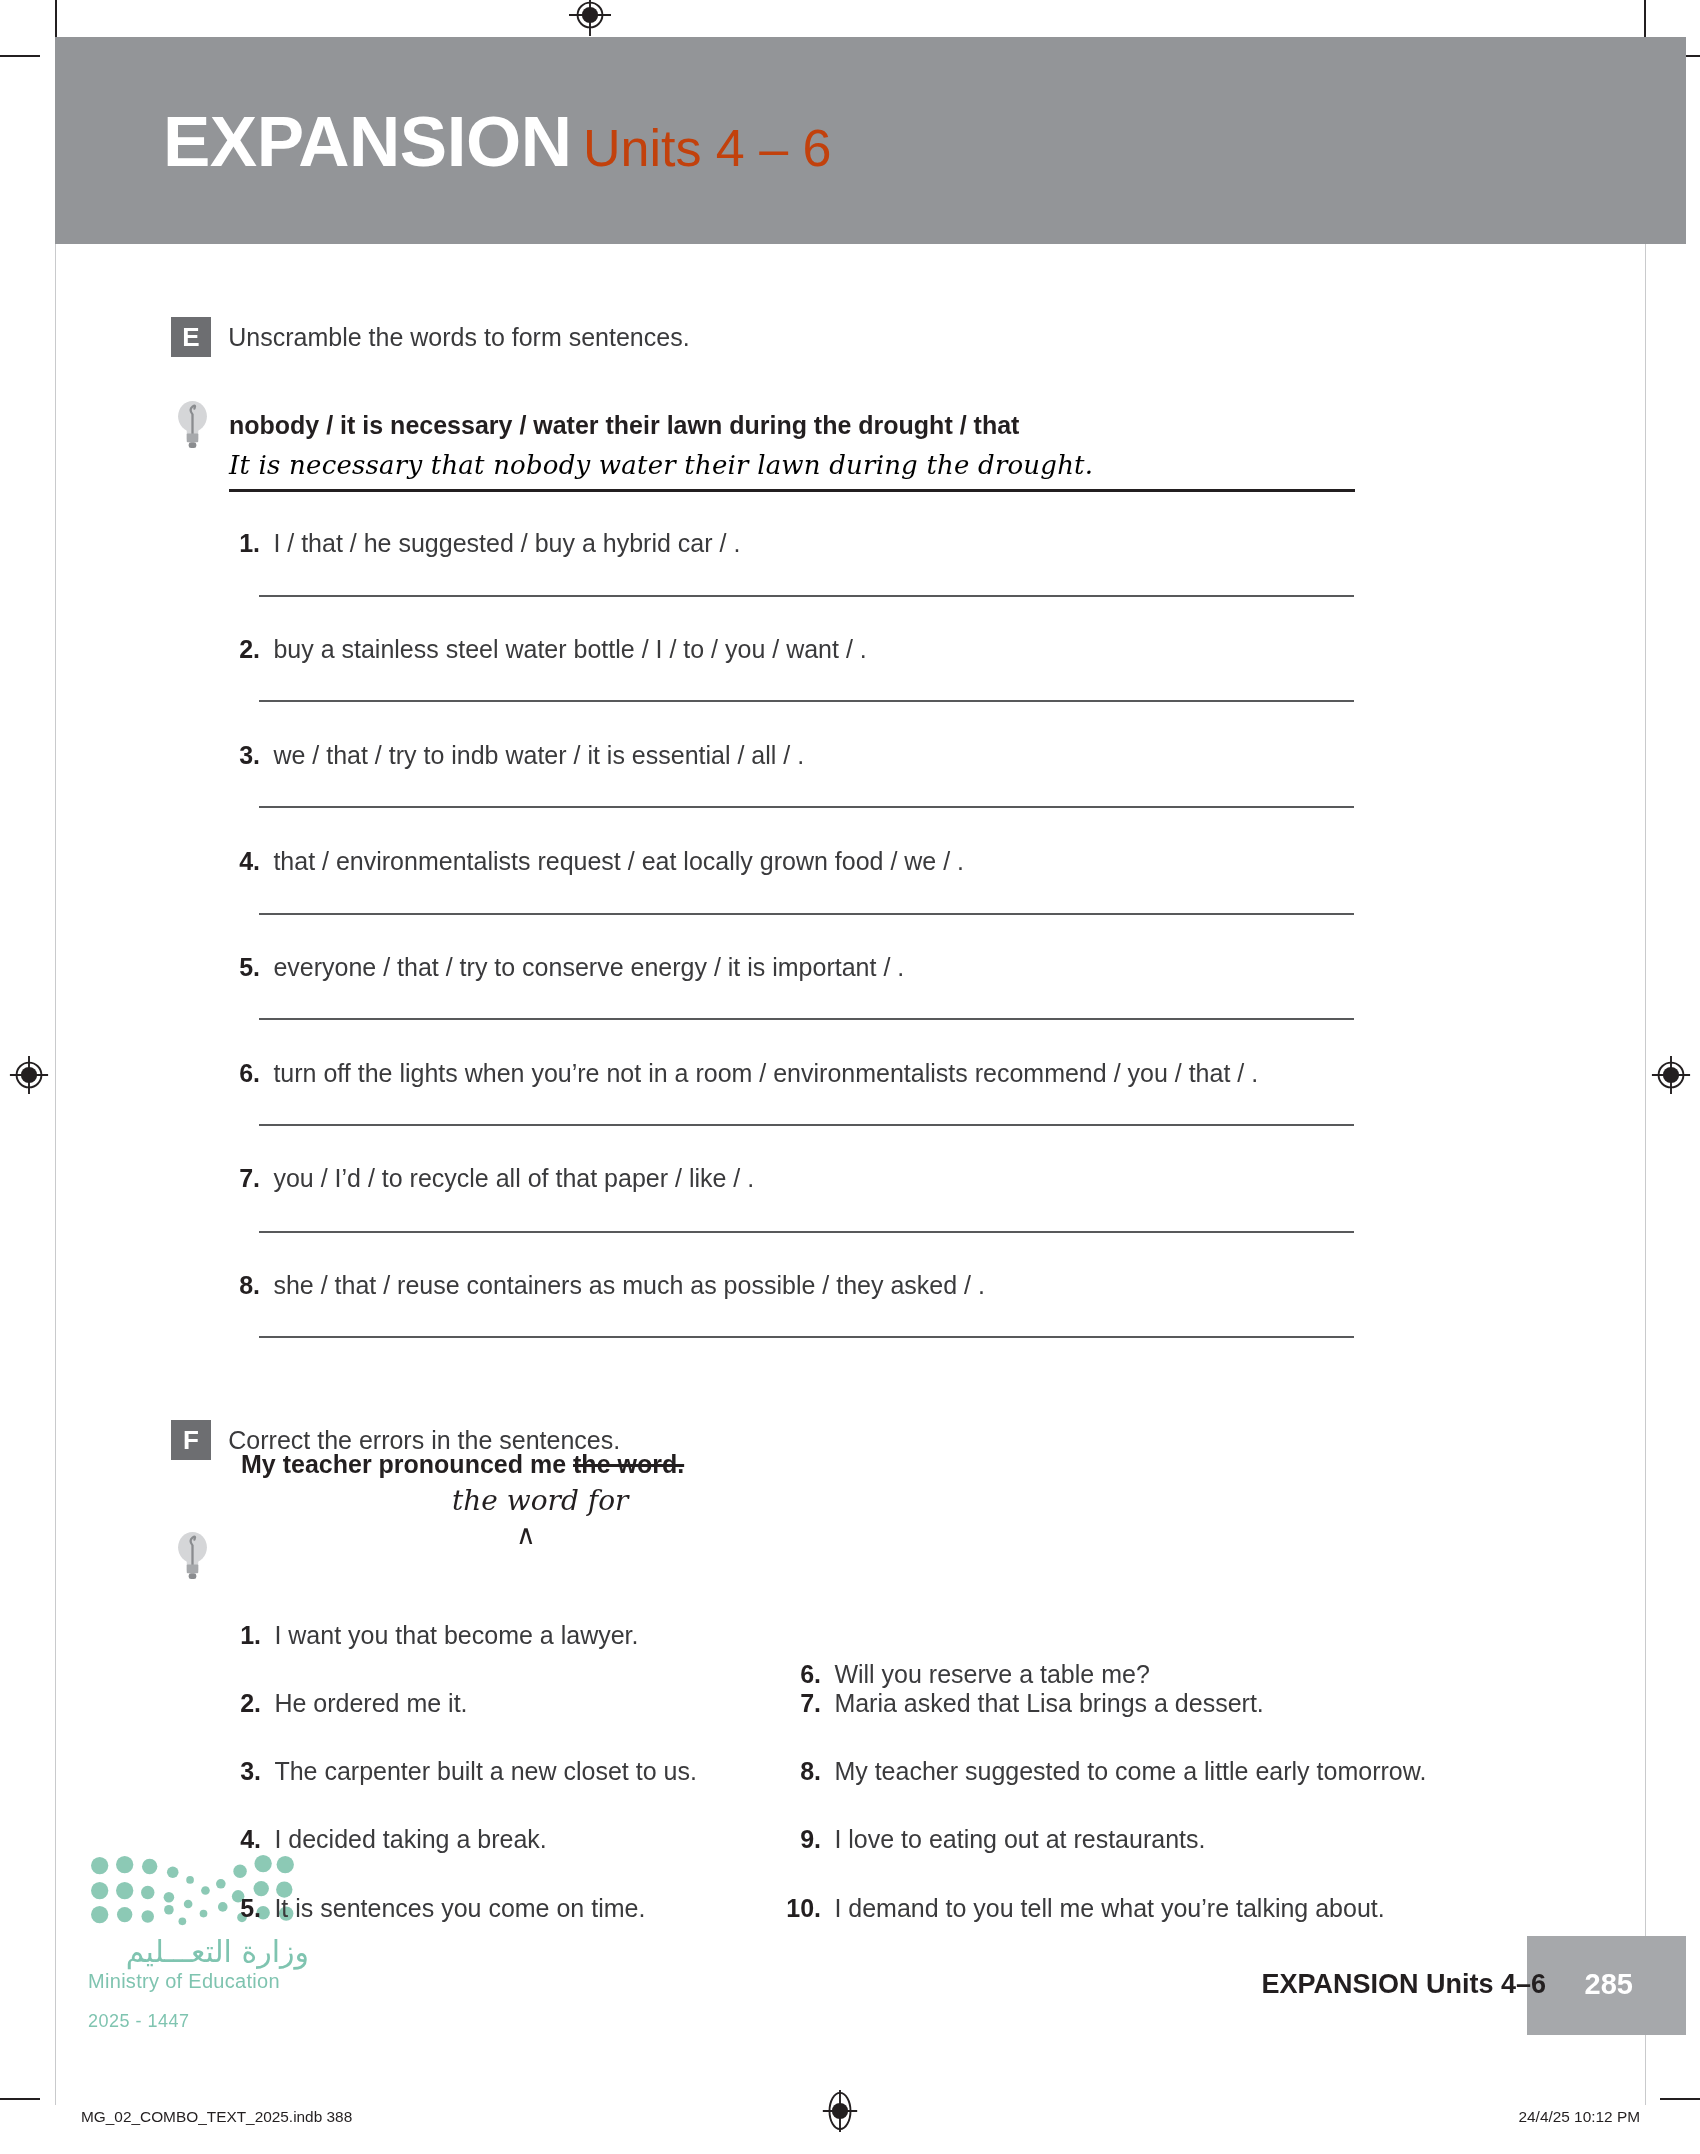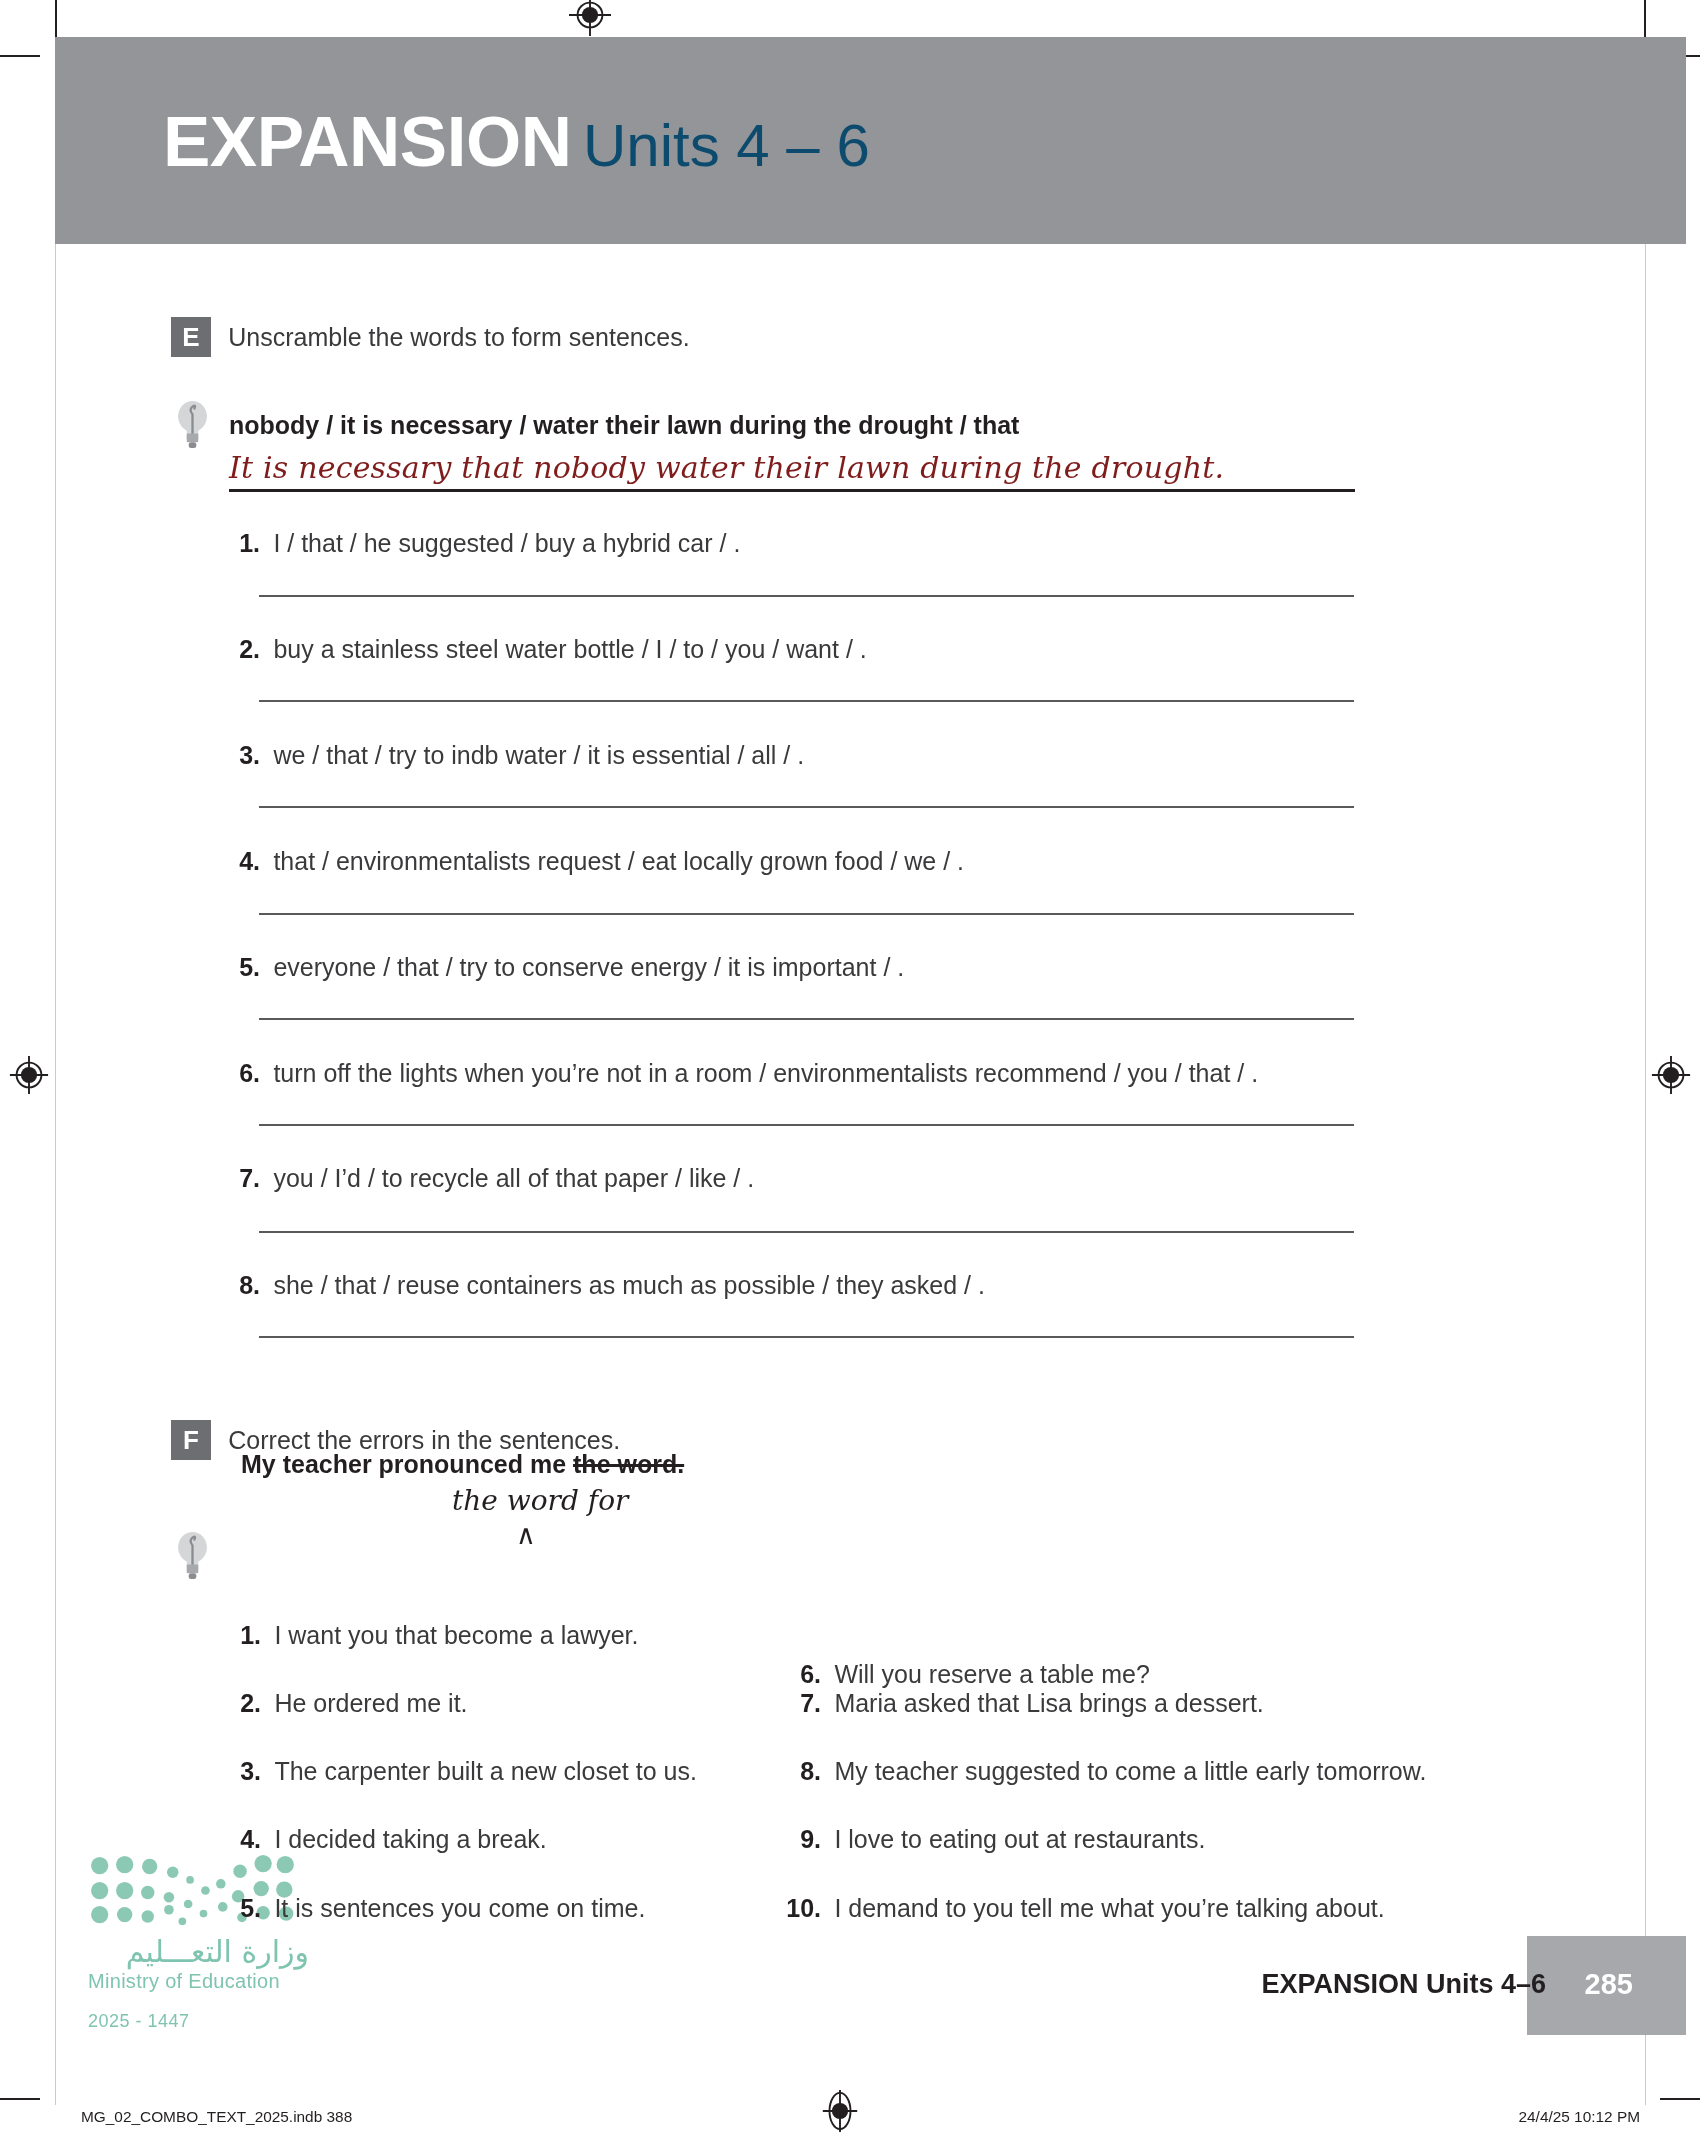--- a/index.html
+++ b/index.html
@@ -42,23 +42,23 @@
     white-space: nowrap;
     line-height: 1;
   }
   .header-title .h-main {
     font-size: 71px;
     font-weight: 700;
     color: #ffffff;
     letter-spacing: -0.5px;
   }
   .header-title .h-sub {
-    font-size: 60px;
+    font-size: 52px;
     font-weight: 400;
-    color: #0c4a6e;
+    color: #c2410c;
     letter-spacing: 0px;
     margin-left: 11.5px;
     text-align: center;
   }
 
   .exercise { position: absolute; left: 0; width: 1700px; }
 
   .ex-head {
     position: absolute;
     display: flex;
@@ -91,22 +91,22 @@
     position: absolute;
     font-size: 25px;
     font-weight: 700;
     color: #231f20;
     white-space: nowrap;
   }
   .example-answer {
     position: absolute;
     font-family: "DejaVu Serif", serif;
     font-style: italic;
-    font-size: 30px;
-    color: #7f1d1d;
+    font-size: 26px;
+    color: #000000;
     white-space: nowrap;
     letter-spacing: 0.2px;
   }
   .example-rule {
     position: absolute;
     height: 2.9px;
     background: #231f20;
   }
 
   

